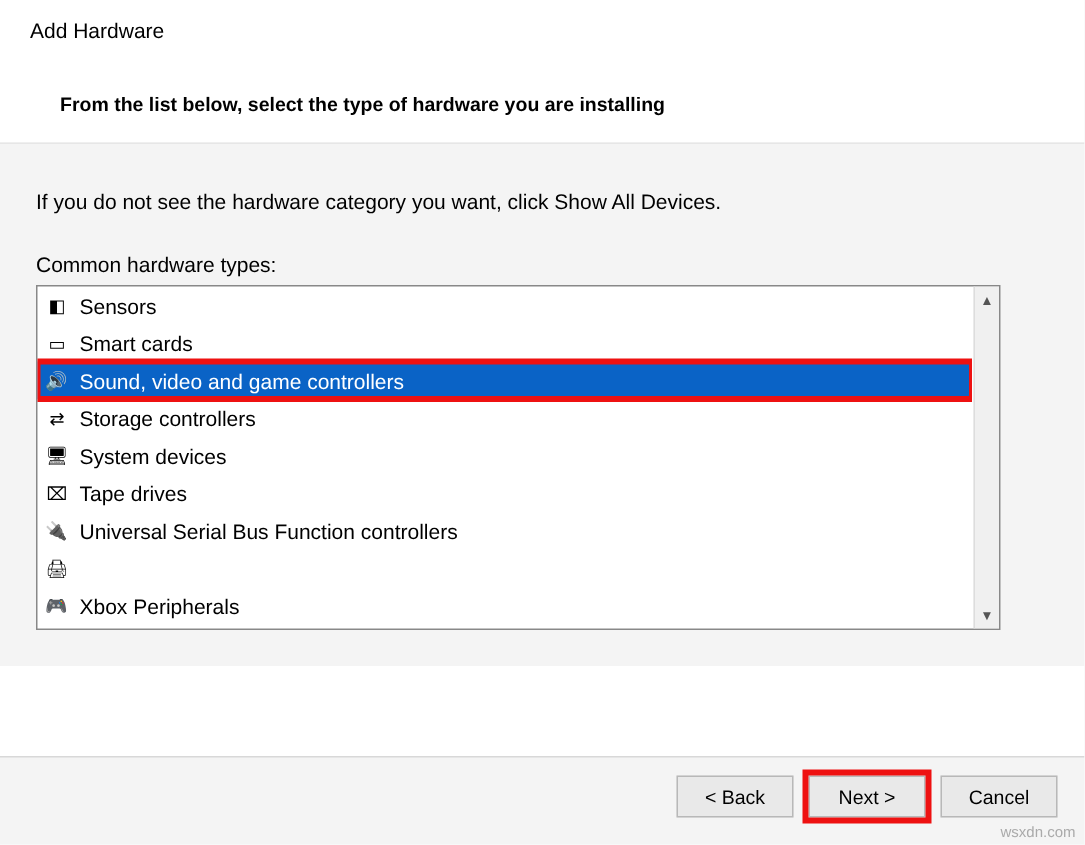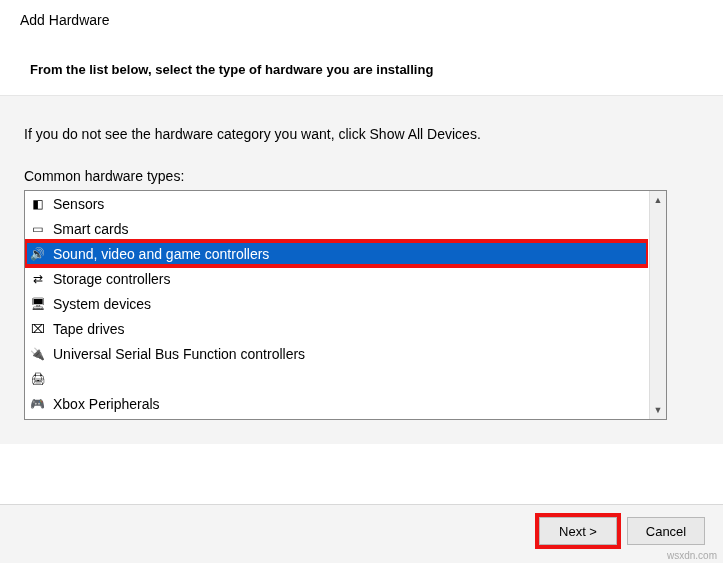--- a/index.html
+++ b/index.html
@@ -17,21 +17,21 @@
   .header {
     padding: 12px 20px 18px 20px;
   }
   .title {
     font-size: 14px;
     margin-bottom: 34px;
   }
   .subtitle {
     font-size: 13px;
     font-weight: bold;
-    margin-left: 10px;
+    margin-left: 20px;
   }
   .content {
     background: #f4f4f4;
     padding: 26px 56px 24px 24px;
     border-top: 1px solid #e6e6e6;
   }
   .instruction {
     font-size: 14px;
     margin: 4px 0 26px 0;
   }
@@ -181,17 +181,18 @@
         </div>
       </div>
     <div class="scrollbar">
       <div class="sb-btn">▲</div>
       <div class="sb-btn">▼</div>
     </div>
   </div>
 </div>
 
 <div class="footer">
+  <button class="btn">&lt; Back</button>
   <button class="btn btn-highlight">Next &gt;</button>
   <button class="btn">Cancel</button>
 </div>
 
 <div class="watermark">wsxdn.com</div>
 
 </body></html>

